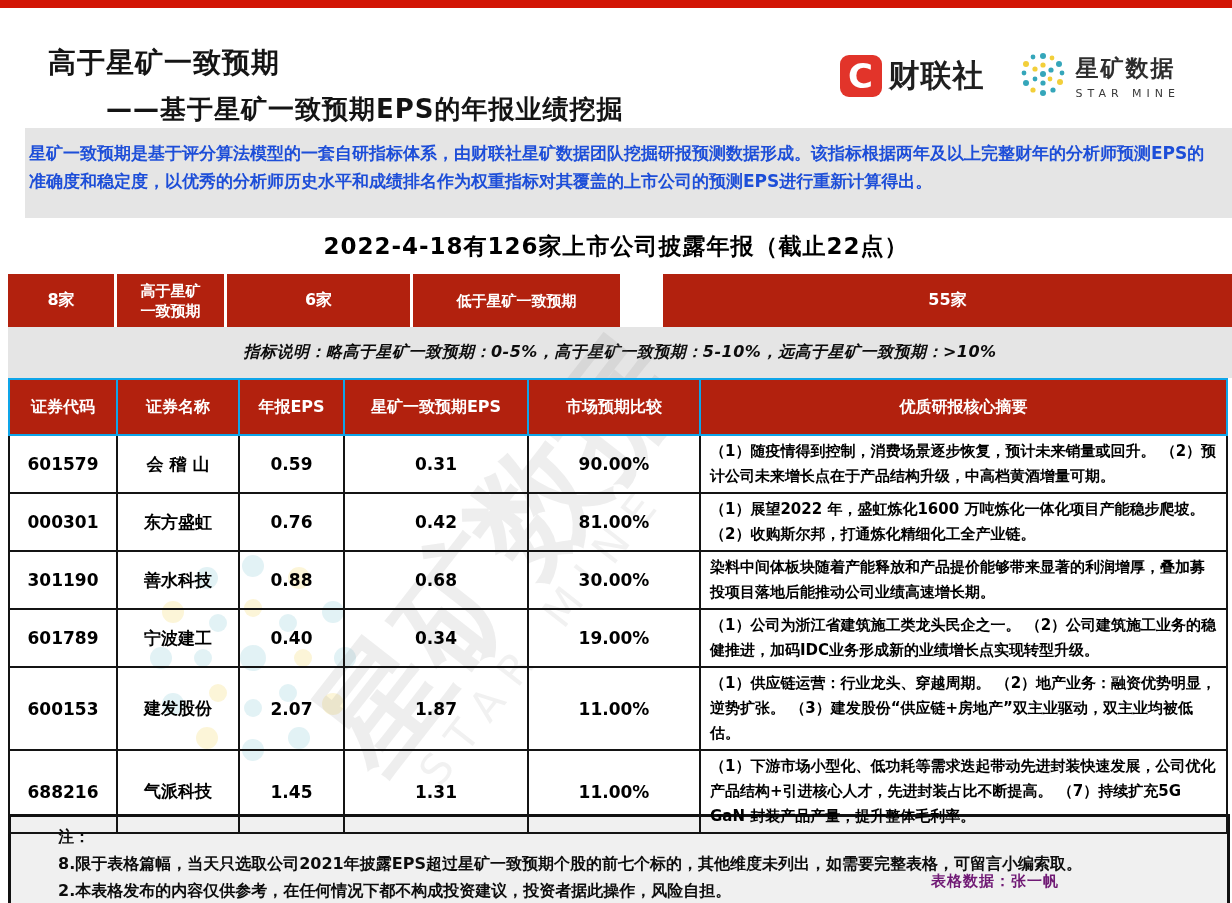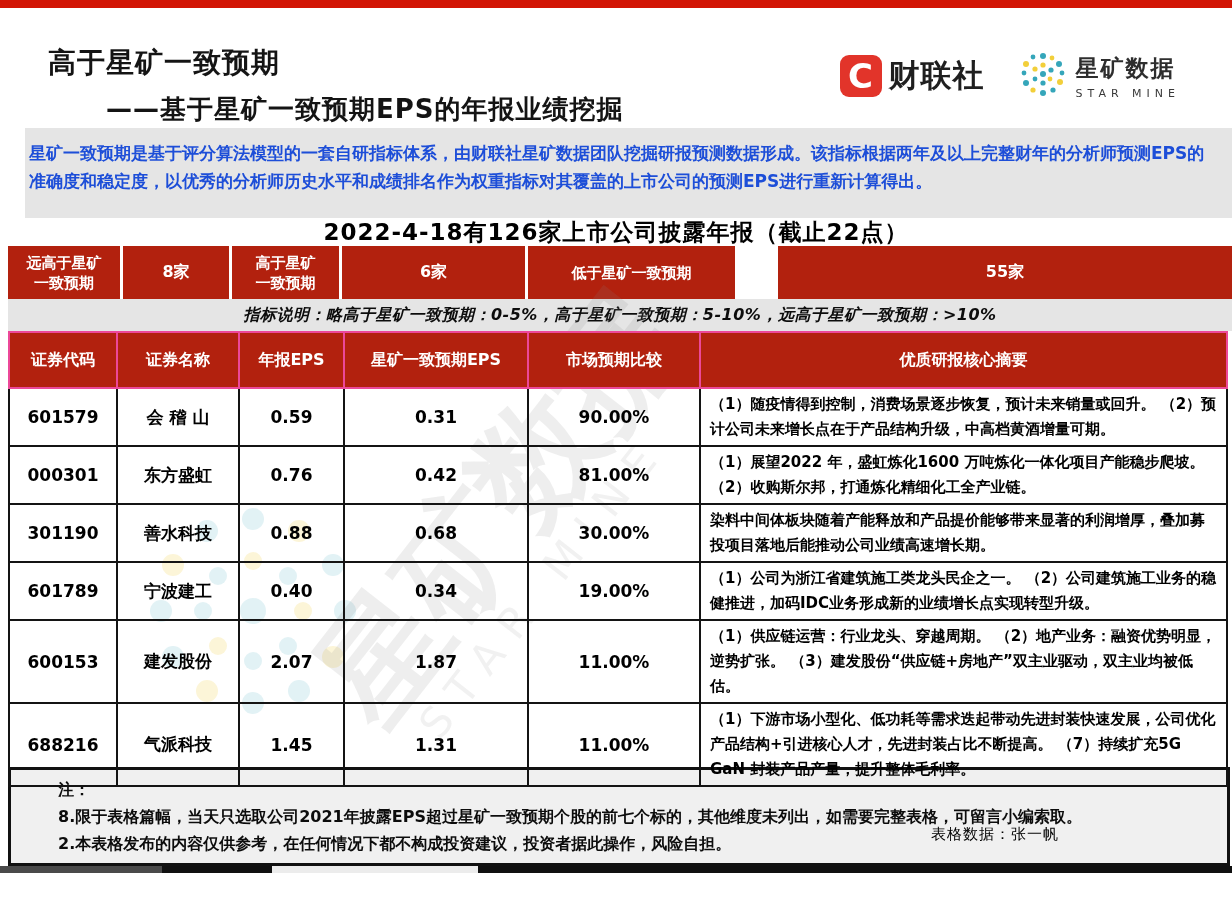--- a/index.html
+++ b/index.html
@@ -29,68 +29,68 @@
   .sm-text .en { font-size:11px; letter-spacing:5px; color:#3a3a3a; margin-top:3px; }
 
   
   .intro {
     margin-left:25px; height:90px; background:#e5e5e5;
     padding:11px 16px 0 4px; font-size:17px; font-weight:bold; line-height:28px; color:#1d4ed8;
   }
 
   
   .section-title {
-    height:28px; display:flex; align-items:center; justify-content:center;
+    height:56px; display:flex; align-items:center; justify-content:center;
     font-size:23px; font-weight:bold; color:#000; letter-spacing:1px;
   }
 
   
   .summary-row { margin-left:8px; height:53px; display:flex; background:#fff; }
   .s-cell {
     background:#b2210e; color:#fff; font-weight:bold; margin-right:3px;
     display:flex; align-items:center; justify-content:center; text-align:center;
   }
   .s-cell.lbl { font-size:15px; line-height:20px; padding:0 18px; }
   .s-cell.cnt { font-size:16px; }
   .w1{width:112px;} .w2{width:106px;} .w3{width:107px;}
   .w4{width:183px;text-align:right;} .w5{width:207px; padding:0 6px;} .w6{flex:1; margin-right:0;margin-left:40px;}
 
   
   .indicator {
-    margin-left:8px; height:32px; background:#e5e5e5;
+    margin-left:8px; height:51px; background:#e5e5e5;
     display:flex; align-items:center; justify-content:center;
     font-size:16px; font-weight:bold; font-style:italic; color:#0c0c0c; letter-spacing:0.5px;
   }
 
   
   .table-wrap { margin:0 4px 0 8px; position:relative; height:436px; }
   .watermark { position:absolute; left:90px; top:55px; z-index:0; pointer-events:none; }
   table { width:1220px; border-collapse:collapse; table-layout:fixed; position:relative; z-index:1; }
   th {
     background:#b2210e; color:#fff; font-size:16px; font-weight:bold;
-    height:56px; border:2px solid #ec4899; padding:16px 2px;
+    height:56px; border:2px solid #0ea5e9; padding:16px 2px;
   }
   td {
     border:2px solid #141414; color:#000; font-weight:bold;
     text-align:center; font-size:17px; height:50px; padding:0 2px;
     background:transparent;
   }
   td.sum {
     font-size:15px; text-align:left; padding:3px 9px; line-height:25px; font-weight:bold;border-radius:18px;
   }
 
   
   .notes {
     margin:0 2px 0 8px; height:99px; background:#f0f0f0;
     border:3px solid #111; position:relative;
     padding:6px 30px 0 47px; font-size:16px; font-weight:bold; line-height:27px; color:#0c0c0c;
   }
   .credit {
     position:absolute; right:168px; bottom:15px;
-    font-weight:normal; font-size:15px; color:#000000; letter-spacing:1px;
+    font-weight:bold; font-size:15px; color:#701a75; letter-spacing:1px;
   }
 
   
   .bottom-strip { height:7px; display:flex; }
   .bs1{width:162px; background:#4a4a4a;} .bs2{width:110px; background:#101010;}
   .bs3{width:206px; background:#ececec;} .bs4{flex:1; background:#101010;}
 </style>
 </head>
 <body>
 
@@ -138,21 +138,20 @@
       </div>
     </div>
   </div>
 </div>
 
 <div class="intro">星矿一致预期是基于评分算法模型的一套自研指标体系，由财联社星矿数据团队挖掘研报预测数据形成。该指标根据两年及以上完整财年的分析师预测EPS的准确度和稳定度，以优秀的分析师历史水平和成绩排名作为权重指标对其覆盖的上市公司的预测EPS进行重新计算得出。</div>
 
 <div class="section-title">2022-4-18有126家上市公司披露年报（截止22点）</div>
 
 <div class="summary-row">
-  <div class="s-cell lbl w1">远高于星矿一致预期</div>
   <div class="s-cell cnt w2">8家</div>
   <div class="s-cell lbl w3">高于星矿一致预期</div>
   <div class="s-cell cnt w4">6家</div>
   <div class="s-cell lbl w5">低于星矿一致预期</div>
   <div class="s-cell cnt w6">55家</div>
 </div>
 
 <div class="indicator">指标说明：略高于星矿一致预期：0-5%，高于星矿一致预期：5-10%，远高于星矿一致预期：&gt;10%</div>
 
 <div class="table-wrap">

